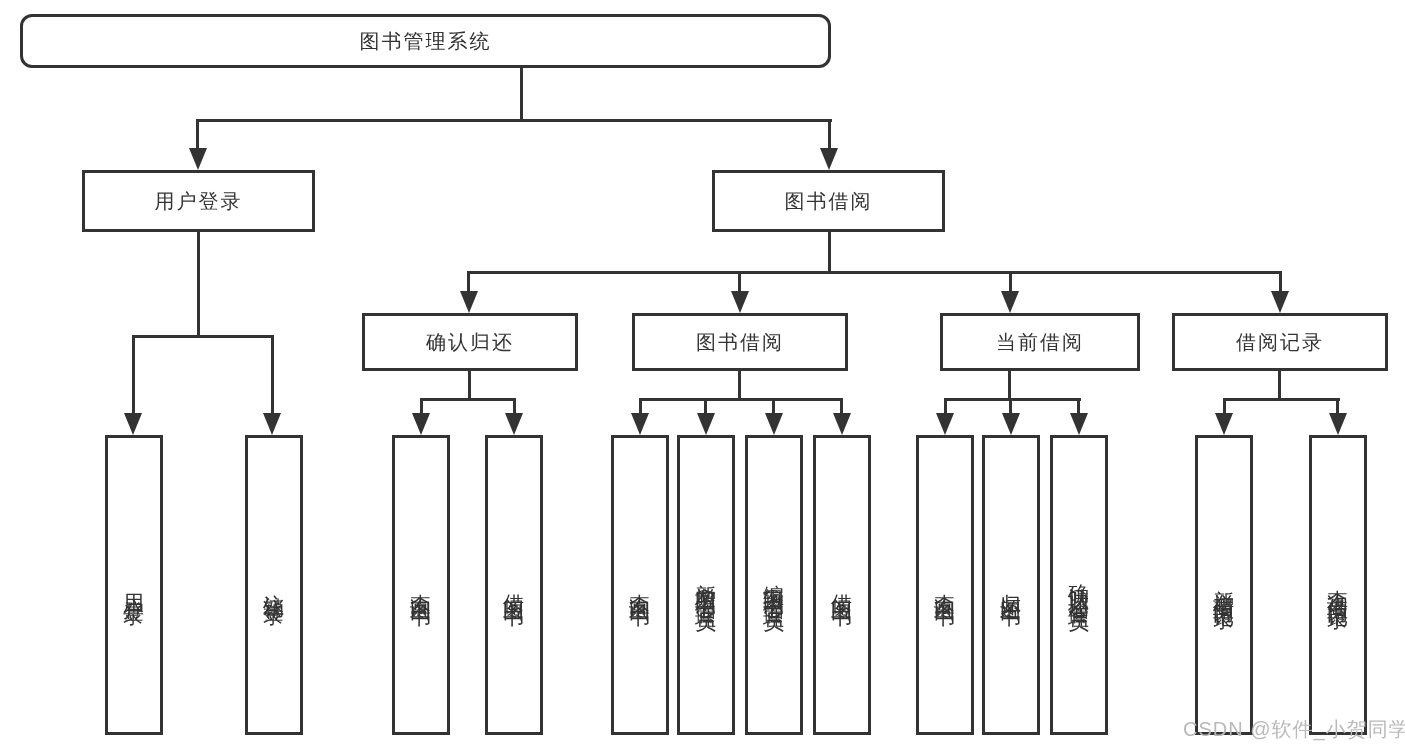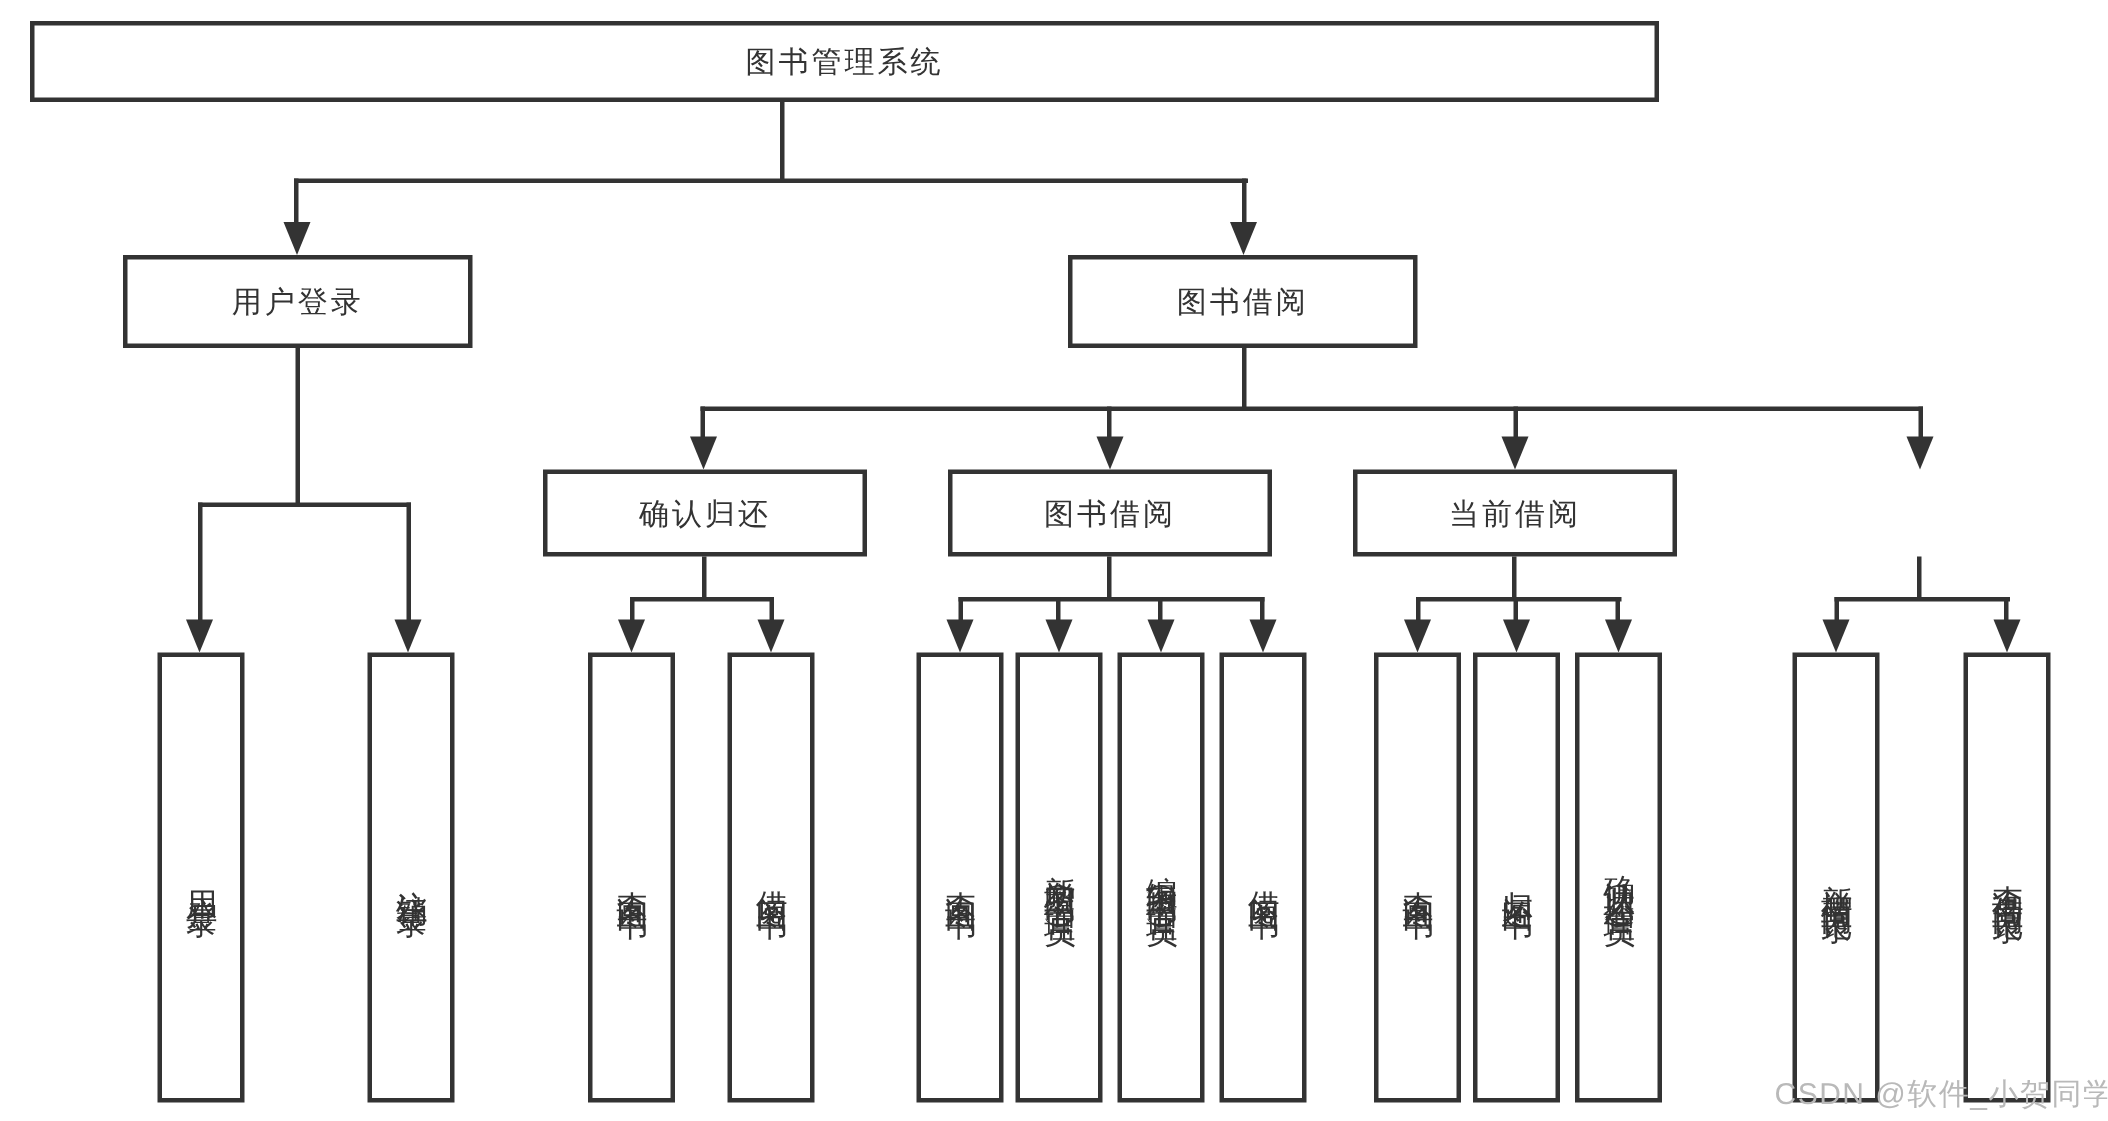--- a/index.html
+++ b/index.html
@@ -44,21 +44,21 @@
     color:#b9b9b9;
     letter-spacing:1px;
     white-space:nowrap;
   }
 </style>
 </head>
 <body>
 
 <div id="canvas">
 
-  <div class="box" style="left:20px; top:14px; width:1086px; height:54px;">图书管理系统</div>
+  <div class="box" style="left:20px; top:14px; width:811px; height:54px;border-radius:12px;">图书管理系统</div>
 
   <div class="ln" style="left:520px; top:68px; width:3px; height:54px;"></div>
   <div class="ln" style="left:196px; top:119px; width:636px; height:3px;"></div>
   <div class="ln" style="left:196px; top:119px; width:3px; height:33px;"></div>
   <div class="ah" style="left:189px; top:148px;"></div>
   <div class="ln" style="left:828px; top:119px; width:3px; height:33px;"></div>
   <div class="ah" style="left:820px; top:148px;"></div>
 
   <div class="box" style="left:82px; top:170px; width:233px; height:62px;">用户登录</div>
 
@@ -79,22 +79,23 @@
   <div class="ah" style="left:731px; top:291px;"></div>
   <div class="ln" style="left:1009px; top:271px; width:3px; height:24px;"></div>
   <div class="ah" style="left:1001px; top:291px;"></div>
   <div class="ln" style="left:1279px; top:271px; width:3px; height:24px;"></div>
   <div class="ah" style="left:1271px; top:291px;"></div>
 
   <div class="box" style="left:362px; top:313px; width:216px; height:58px;">确认归还</div>
 
   <div class="box" style="left:632px; top:313px; width:216px; height:58px;">图书借阅</div>
 
-  <div class="box" style="left:902px; top:313px; width:216px; height:58px;">当前借阅</div>
+  <div class="box" style="left:940px; top:313px; width:200px; height:58px;">当前借阅</div>
 
+  <div class="box" style="left:1172px; top:313px; width:216px; height:58px;">借阅记录</div>
 
   <div class="ln" style="left:468px; top:371px; width:3px; height:29px;"></div>
   <div class="ln" style="left:420px; top:398px; width:96px; height:3px;"></div>
   <div class="ln" style="left:420px; top:398px; width:3px; height:20px;"></div>
   <div class="ah" style="left:412px; top:413px;"></div>
   <div class="ln" style="left:513px; top:398px; width:3px; height:20px;"></div>
   <div class="ah" style="left:505px; top:413px;"></div>
 
   <div class="ln" style="left:738px; top:371px; width:3px; height:29px;"></div>
   <div class="ln" style="left:639px; top:398px; width:204px; height:3px;"></div>

